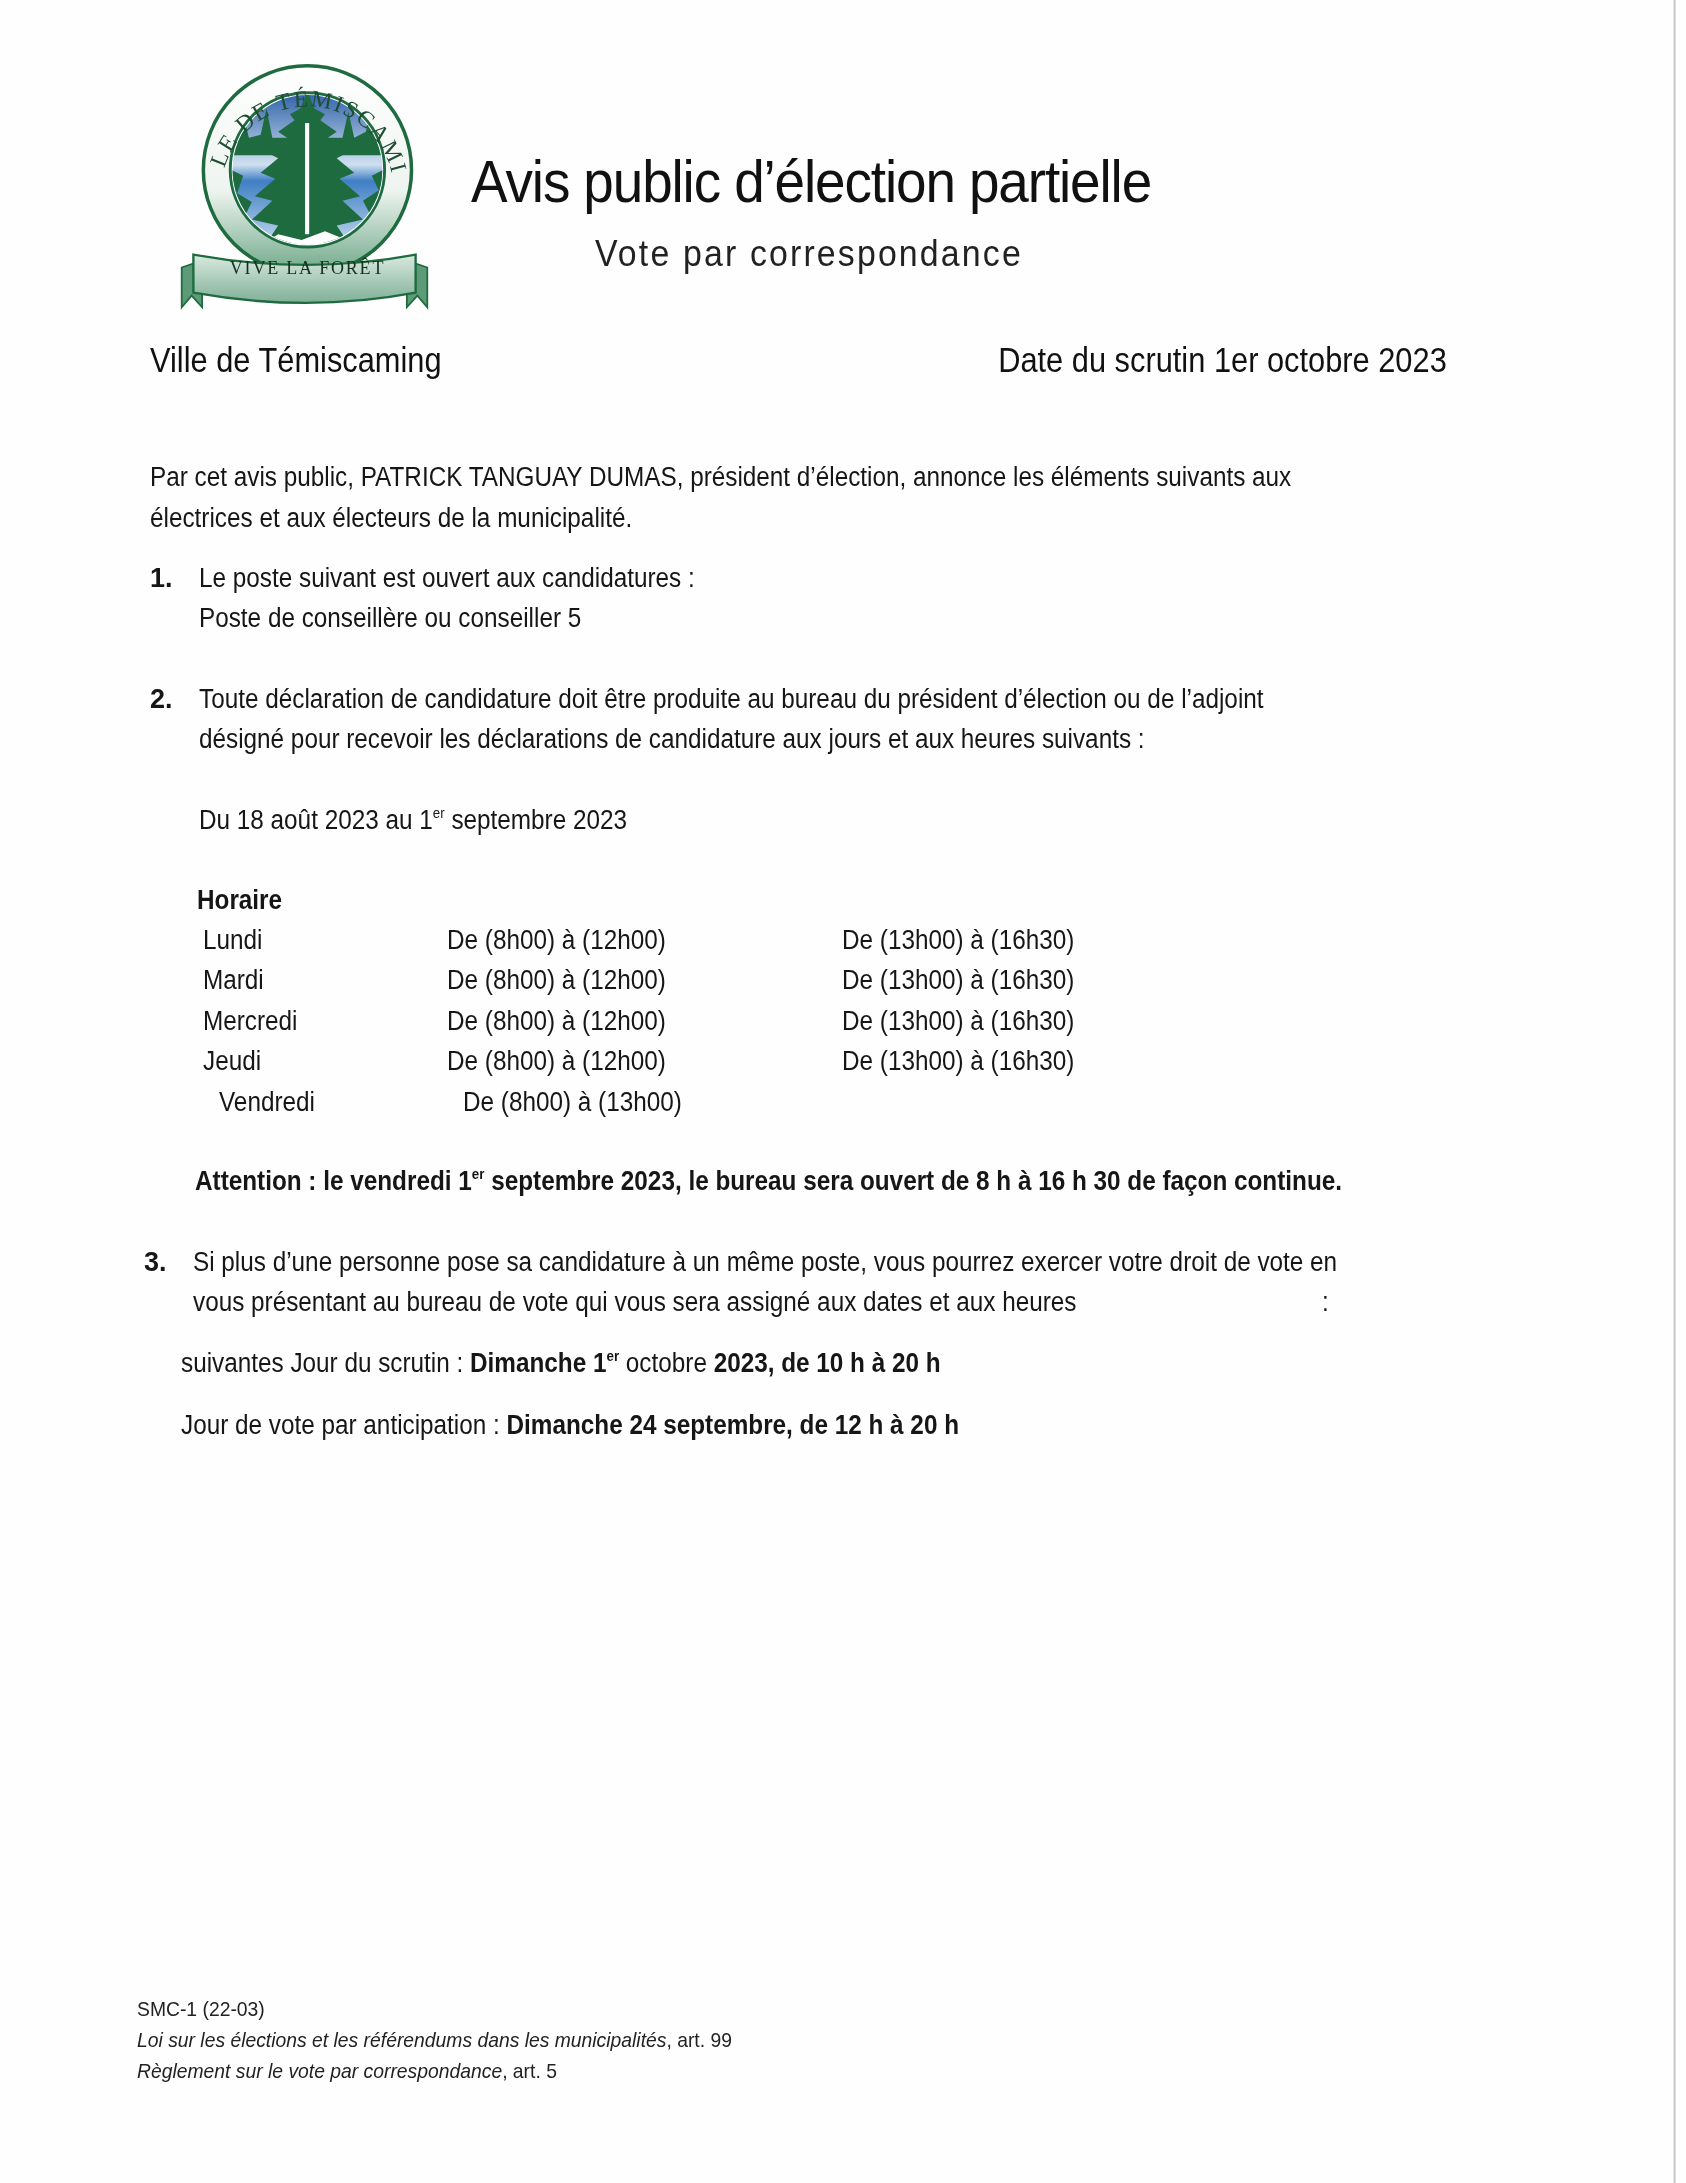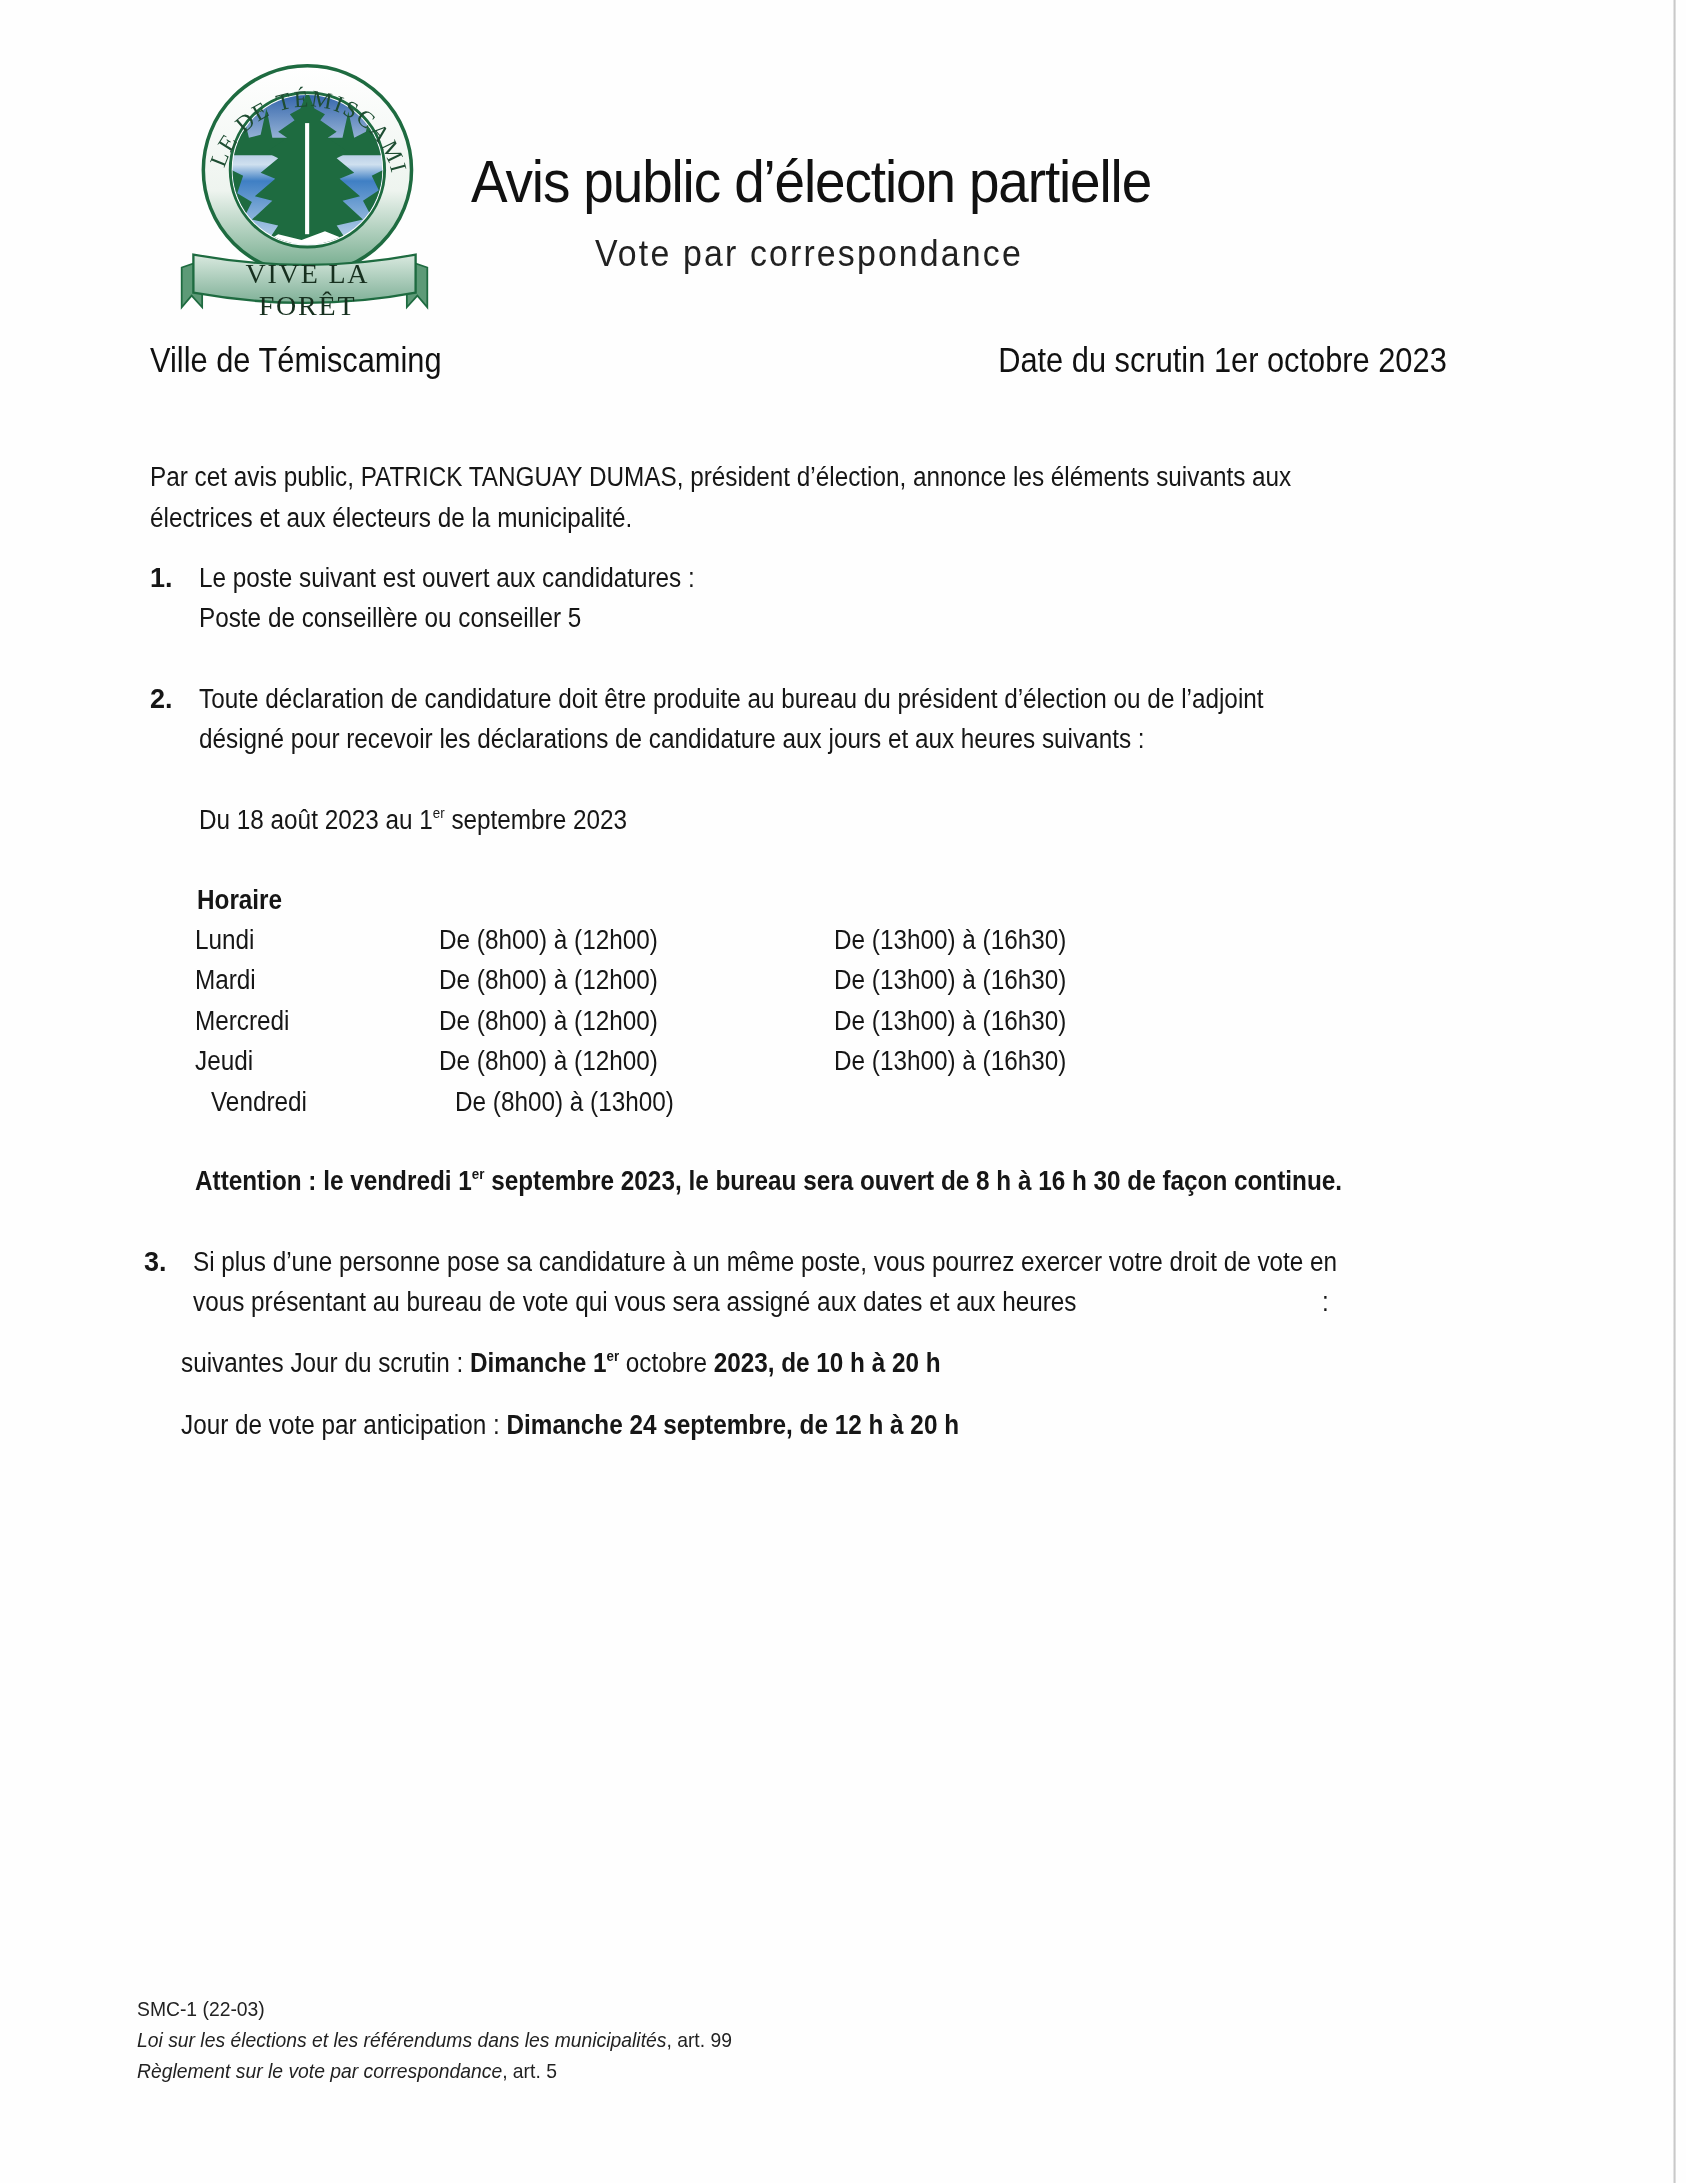--- a/index.html
+++ b/index.html
@@ -85,21 +85,21 @@
   .bold { font-weight: bold; }
   .num {
     position: absolute;
     font-size: 27px;
     font-weight: bold;
     line-height: 1;
     color: #161616;
   }
   sup { font-size: 0.55em; vertical-align: 0.75em; line-height: 0; }
 
-  .sched-row { position: absolute; left: 0; width: 100%; height: 33px; }
+  .sched-row { position: absolute; left: 8px; width: 100%; height: 33px; }
   .sched-day, .sched-am, .sched-pm {
     position: absolute;
     top: 0;
     font-size: 27px;
     line-height: 1;
     white-space: nowrap;
     color: #161616;
     transform: scaleX(0.9);
     transform-origin: left center;
   }
@@ -167,21 +167,21 @@
     </g>
 
     <text font-family="Liberation Serif, DejaVu Serif, serif" font-size="40" fill="#1e4d32" letter-spacing="3">
       <textPath href="#arcTop" startOffset="50%" text-anchor="middle">VILLE DE TÉMISCAMING</textPath>
     </text>
 
     <path d="M25 372 L60 360 L60 440 L42 420 L25 440 Z" fill="#5d9a77" stroke="#1e6b40" stroke-width="3"></path>
     <path d="M445 372 L410 360 L410 440 L428 420 L445 440 Z" fill="#5d9a77" stroke="#1e6b40" stroke-width="3"></path>
     <path d="M45 350 Q240 385 425 350 L425 415 Q240 450 45 415 Z" fill="url(#banner)" stroke="#1e6b40" stroke-width="4"></path>
   </svg>
-  <div style="position:absolute;left:35px;top:208px;width:211px;text-align:center;font-family:'Liberation Serif','DejaVu Serif',serif;font-size:28px;letter-spacing:1.8px;color:#17301f;">VIVE LA FORÊT</div>
+  <div style="position:absolute;left:35px;top:208px;width:211px;text-align:center;font-family:'Liberation Serif','DejaVu Serif',serif;font-size:18px;letter-spacing:1.8px;color:#17301f;">VIVE LA FORÊT</div>
 </div>
 
 <div class="doc-title">Avis public d’élection partielle</div>
 <div class="doc-subtitle">Vote par correspondance</div>
 
 <div class="meta-left">Ville de Témiscaming</div>
 <div class="meta-right">Date du scrutin 1er octobre 2023</div>
 
 <div class="txt" style="left:150px;top:464px;">Par cet avis public, PATRICK TANGUAY DUMAS, président d’élection, annonce les éléments suivants aux</div>
 <div class="txt" style="left:150px;top:505px;">électrices et aux électeurs de la municipalité.</div>

